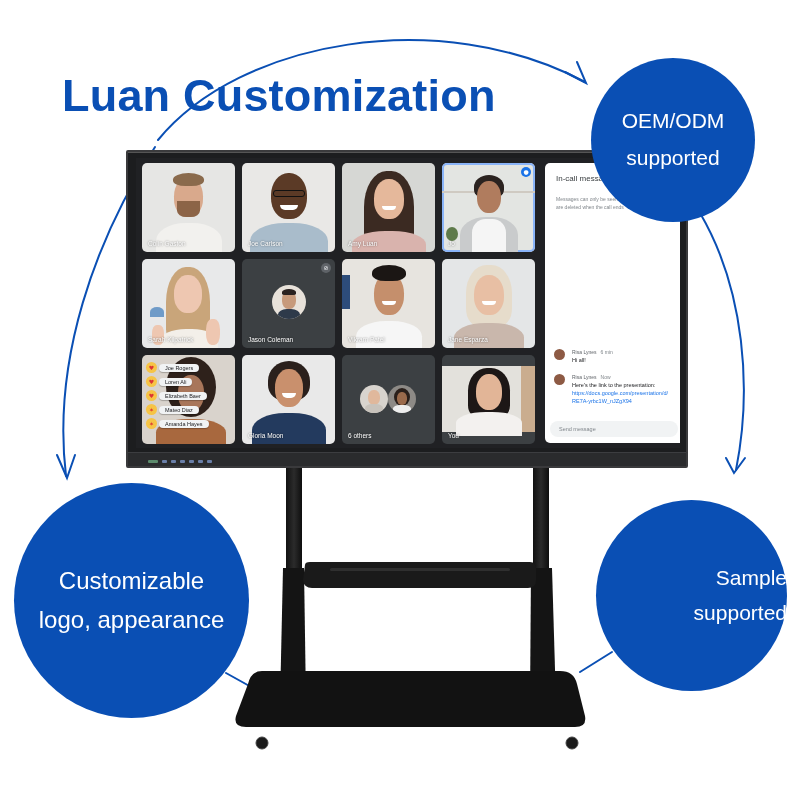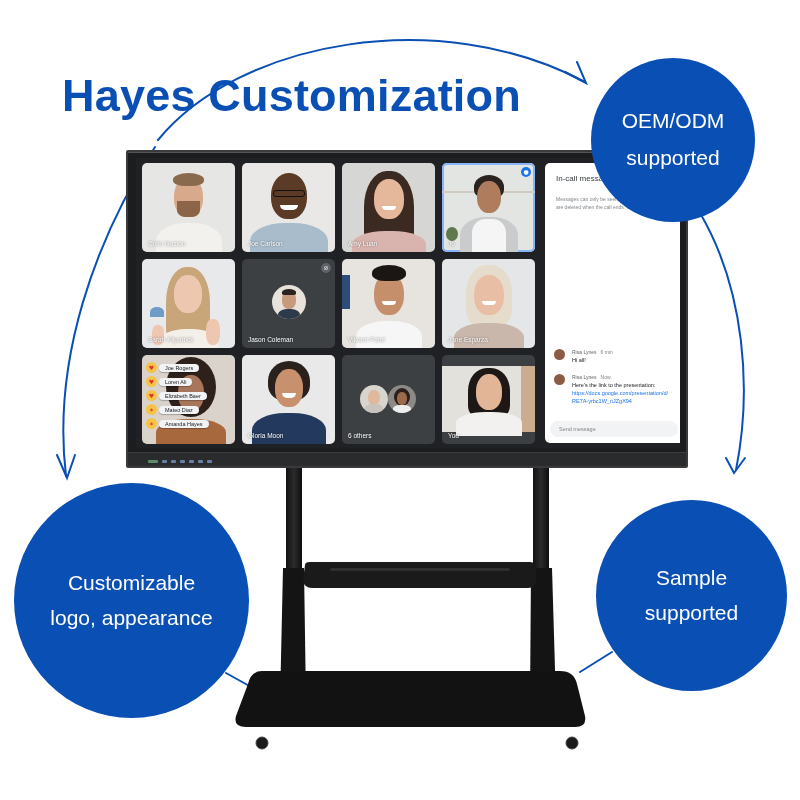--- a/index.html
+++ b/index.html
@@ -15,22 +15,22 @@
   }
 
   .bubble {
     position: absolute; border-radius: 50%; background: #0a4fb4; color: #fff; z-index: 5;
     display: flex; flex-direction: column; align-items: center; justify-content: center;
     text-align: center; font-family: "Liberation Sans", sans-serif;
   }
   .bubble span { display: block; line-height: 1.62; }
   .b-oem { left: 591px; top: 58px; width: 164px; height: 164px; font-size: 21px; }
   .b-oem span { line-height: 1.75; }
-  .b-logo { left: 14px; top: 483px; width: 235px; height: 235px; font-size: 21px; }
-  .b-sample { left: 596px; top: 500px; width: 191px; height: 191px; font-size: 21px; }
+  .b-logo { left: 14px; top: 483px; width: 235px; height: 235px; font-size: 24px; }
+  .b-sample { left: 596px; top: 500px; width: 191px; height: 191px; font-size: 21px; align-items: flex-end; }
 
   
   .monitor {
     position: absolute; left: 126px; top: 150px; width: 562px; height: 318px;
     background: #1c1d1f; border: 2px solid #3a3a3c; border-radius: 2px; z-index: 2;
     box-shadow: 0 1px 0 #555 inset;
   }
   .bezel-bottom {
     position: absolute; left: 0; right: 0; bottom: 0; height: 14px; background: #2a2b2d;
     border-top: 1px solid #3c3d40;
@@ -115,21 +115,21 @@
     <path d="M 565 72 L 586 83 L 577 62"></path>
     <path d="M 155 147 C 95 240, 52 360, 66 476"></path>
     <path d="M 57 455 L 67 478 L 75 455"></path>
     <path d="M 700 213 C 745 290, 752 390, 736 470"></path>
     <path d="M 726 458 L 734 473 L 745 458"></path>
     <path d="M 226 673 L 253 688"></path>
     <path d="M 580 672 L 612 652"></path>
   </g>
 </svg>
 
-<div class="headline">Hayes Customization</div>
+<div class="headline">Luan Customization</div>
 
 <svg class="stand" viewBox="0 0 800 800">
   <defs>
     <linearGradient id="pole" x1="0" x2="1">
       <stop offset="0" stop-color="#111"></stop>
         <stop offset=".5" stop-color="#2b2b2b"></stop>
         <stop offset="1" stop-color="#0e0e0e"></stop>
     </linearGradient>
   </defs>
 

